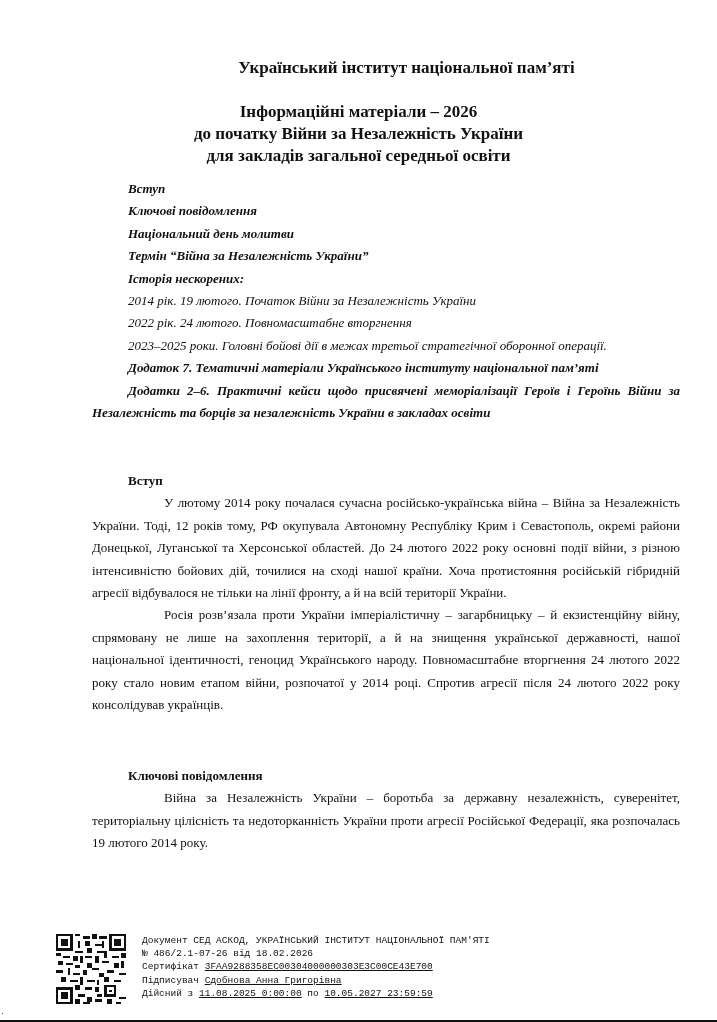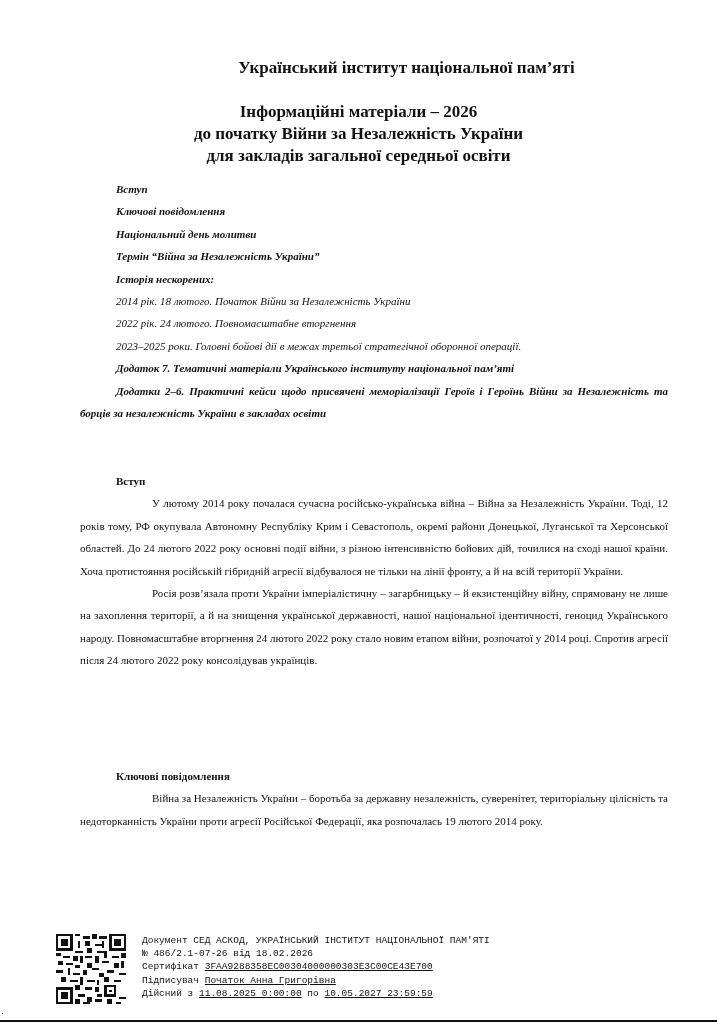--- a/index.html
+++ b/index.html
@@ -2,21 +2,21 @@
 <html><head>
 <meta charset="utf-8">
 <style>
   html, body { margin: 0; padding: 0; background: #ffffff; }
   body { width: 717px; height: 1022px; position: relative; overflow: hidden; color: #111; font-family: "Liberation Serif", "DejaVu Serif", serif; }
   .page { position: absolute; left: 0; top: 0; width: 717px; height: 1022px; }
   .center { position: absolute; left: 0; width: 717px; text-align: center; font-weight: bold; font-size: 17px; line-height: 22px; }
   .org-title { top: 57px; padding-left: 96px; box-sizing: border-box; }
   .doc-title { top: 101px; box-sizing: border-box; }
   .doc-title div { height: 22px; }
-  .body { position: absolute; left: 80px; width: 588px; font-size: 11px; line-height: 22.4px; }
+  .body { position: absolute; left: 92px; width: 588px; font-size: 13px; line-height: 22.4px; }
   .toc { top: 178px; }
   .toc .line { text-indent: 36px; }
   .toc .bi { font-weight: bold; font-style: italic; }
   .toc .it { font-style: italic; }
   .justify { text-align: justify; text-align-last: left; }
   .sec-intro { top: 470px; }
   .sec-key { top: 765px; }
   .sec-head { font-weight: bold; text-indent: 36px; }
   .para { text-indent: 72px; text-align: justify; }
   .footer { position: absolute; left: 56px; top: 934px; width: 500px; height: 70px; }
@@ -38,21 +38,21 @@
     <div>до початку Війни за Незалежність України</div>
     <div>для закладів загальної середньої освіти</div>
   </div>
 
   <div class="body toc">
     <div class="line bi">Вступ</div>
     <div class="line bi">Ключові повідомлення</div>
     <div class="line bi">Національний день молитви</div>
     <div class="line bi">Термін “Війна за Незалежність України”</div>
     <div class="line bi">Історія нескорених:</div>
-    <div class="line it">2014 рік. 18 лютого. Початок Війни за Незалежність України</div>
+    <div class="line it">2014 рік. 19 лютого. Початок Війни за Незалежність України</div>
     <div class="line it">2022 рік. 24 лютого. Повномасштабне вторгнення</div>
     <div class="line it justify">2023–2025 роки. Головні бойові дії в межах третьої стратегічної оборонної операції.</div>
     <div class="line bi justify">Додаток 7. Тематичні матеріали Українського інституту національної пам’яті</div>
     <div class="line bi justify">Додатки 2–6. Практичні кейси щодо присвячені меморіалізації Героїв і Героїнь Війни за Незалежність та борців за незалежність України в закладах освіти</div>
   </div>
 
   <div class="body sec-intro">
     <div class="sec-head">Вступ</div>
     <div class="para">У лютому 2014 року почалася сучасна російсько-українська війна – Війна за Незалежність України. Тоді, 12 років тому, РФ окупувала Автономну Республіку Крим і Севастополь, окремі райони Донецької, Луганської та Херсонської областей. До 24 лютого 2022 року основні події війни, з різною інтенсивністю бойових дій, точилися на сході нашої країни. Хоча протистояння російській гібридній агресії відбувалося не тільки на лінії фронту, а й на всій території України.</div>
     <div class="para">Росія розв’язала проти України імперіалістичну – загарбницьку – й екзистенційну війну, спрямовану не лише на захоплення території, а й на знищення української державності, нашої національної ідентичності, геноцид Українського народу. Повномасштабне вторгнення 24 лютого 2022 року стало новим етапом війни, розпочатої у 2014 році. Спротив агресії після 24 лютого 2022 року консолідував українців.</div>
@@ -137,21 +137,21 @@
     </svg>
     <div class="sig">
       <div>Документ СЕД АСКОД, УКРАЇНСЬКИЙ ІНСТИТУТ НАЦІОНАЛЬНОЇ ПАМ'ЯТІ</div>
       <div>№ 486/2.1-07-26 від 18.02.2026</div>
       <div>
         <span>Сертифікат</span>
         <span class="u">3FAA9288358EC00304000000303E3C00CE43E700</span>
       </div>
       <div>
         <span>Підписувач</span>
-        <span class="u">Початок Анна Григорівна</span>
+        <span class="u">Сдобнова Анна Григорівна</span>
       </div>
       <div>
         <span>Дійсний з</span>
         <span class="u">11.08.2025 0:00:00</span>
         <span>по</span>
         <span class="u">10.05.2027 23:59:59</span>
       </div>
     </div>
   </div>
 

